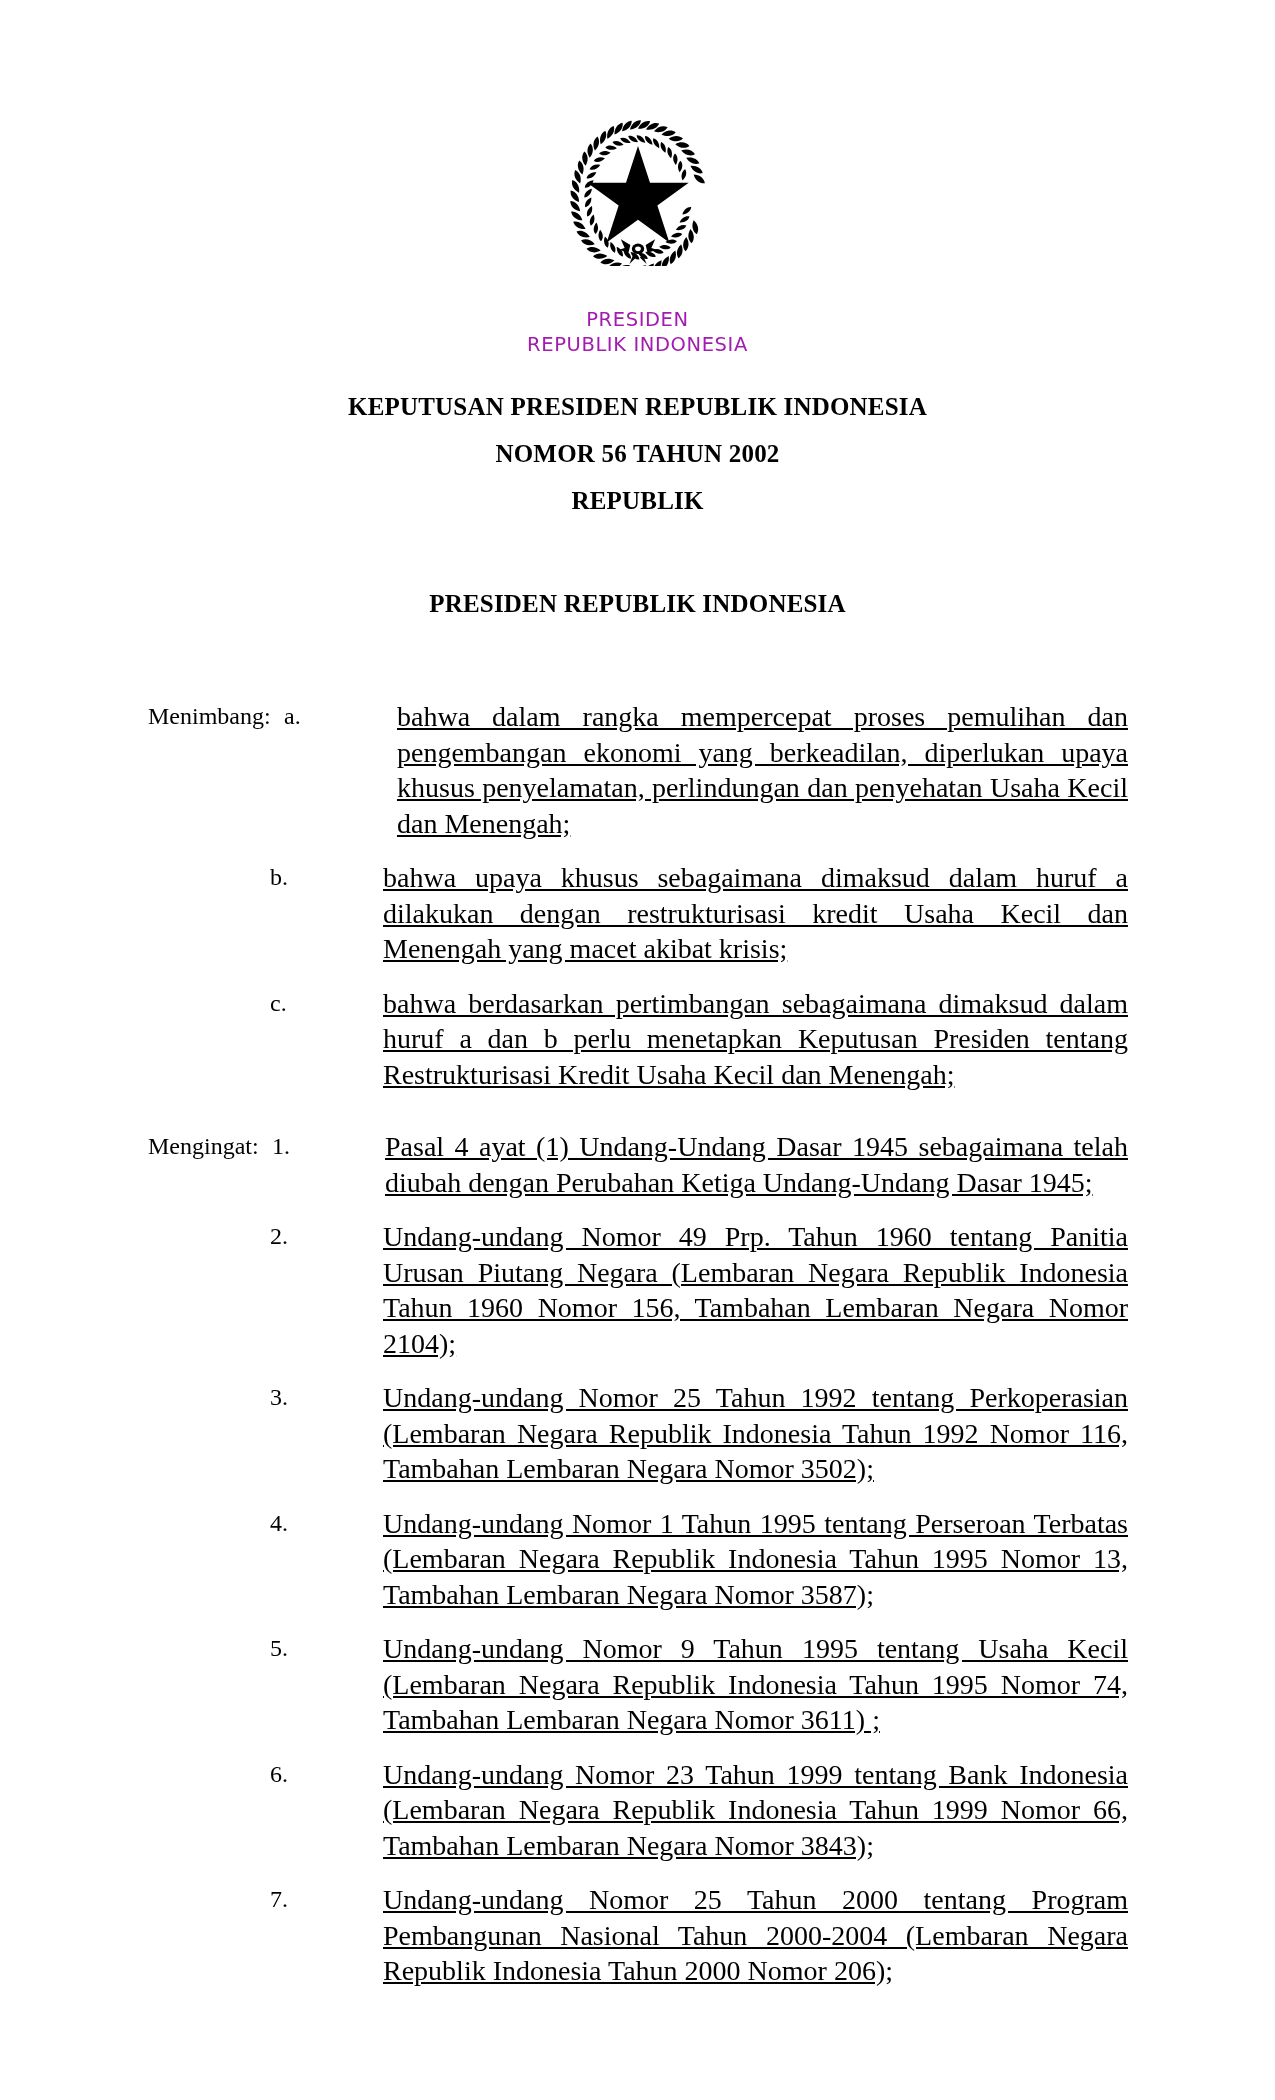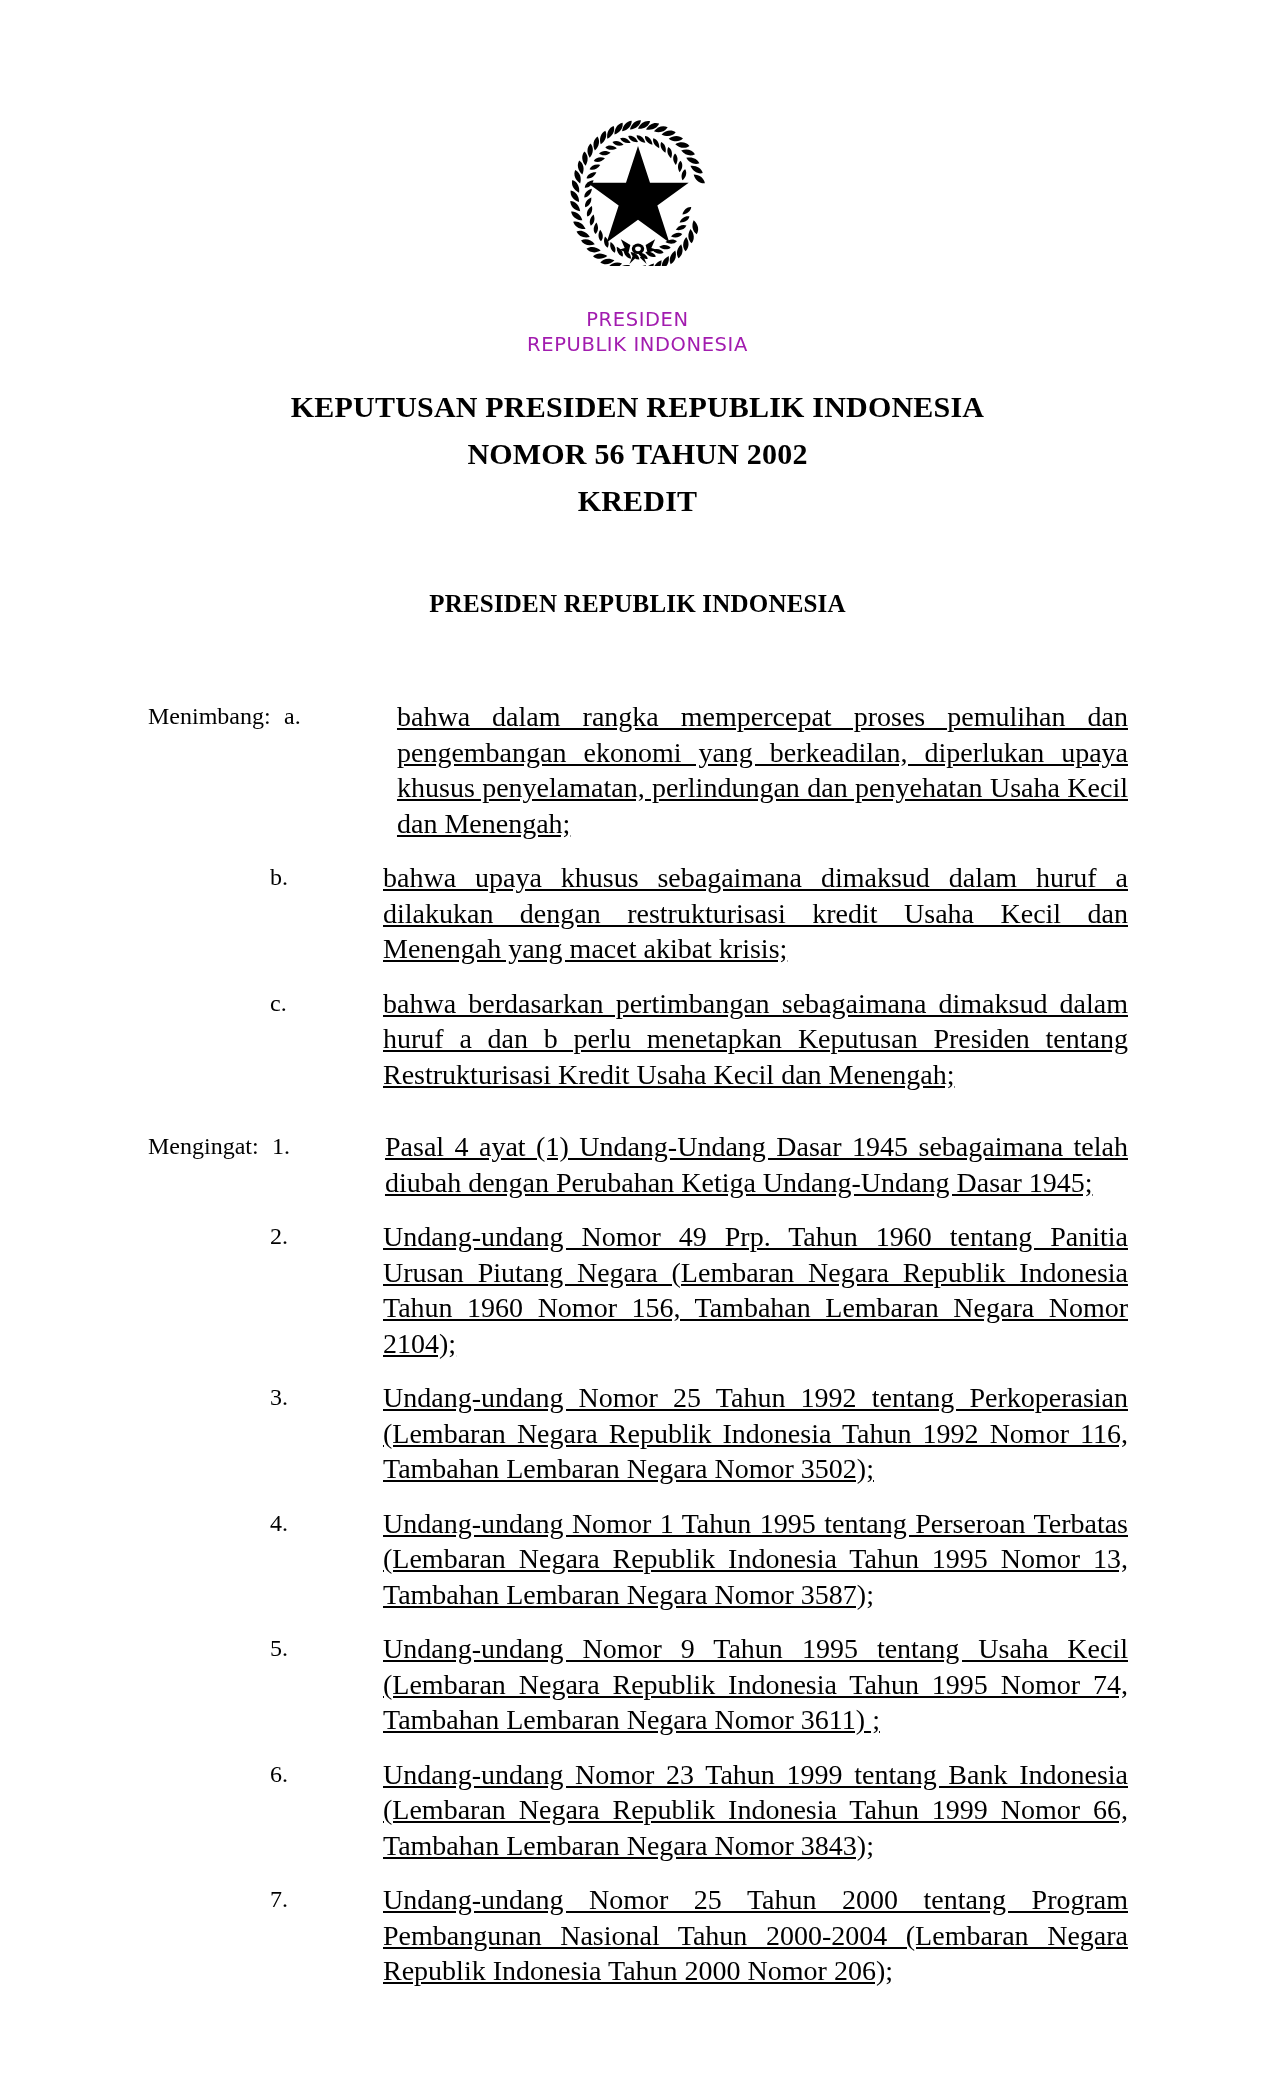--- a/index.html
+++ b/index.html
@@ -53,21 +53,21 @@
   .title-block {
     position: absolute;
     top: 383px;
     left: 0;
     width: 1275px;
     text-align: center;
   }
   .title-line {
     font-family: "Liberation Serif", "DejaVu Serif", serif;
     font-weight: bold;
-    font-size: 30px;
+    font-size: 25px;
     line-height: 47px;
     letter-spacing: 0.2px;
     white-space: nowrap;
   }
 
   .subject-heading {
     position: absolute;
     top: 590px;
     left: 0;
     width: 1275px;
@@ -240,21 +240,21 @@
   </div>
 
   <div class="inst">
     <div>PRESIDEN</div>
     <div>REPUBLIK INDONESIA</div>
   </div>
 
   <div class="title-block">
     <div class="title-line">KEPUTUSAN PRESIDEN REPUBLIK INDONESIA</div>
     <div class="title-line">NOMOR 56 TAHUN 2002</div>
-    <div class="title-line">KREDIT</div>
+    <div class="title-line">REPUBLIK</div>
   </div>
 
   <div class="subject-heading">PRESIDEN REPUBLIK INDONESIA</div>
 
   <div class="body-area">
 
     <div class="section">
 
       <div class="clause-row">
         <div class="lbl-col">Menimbang</div>

